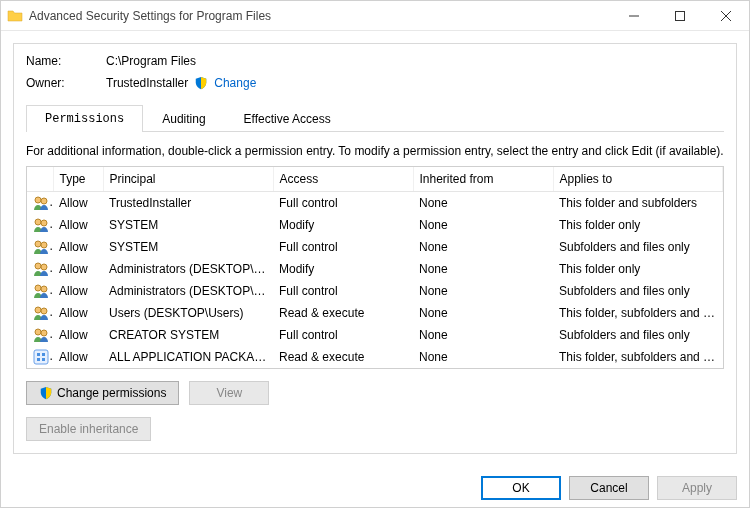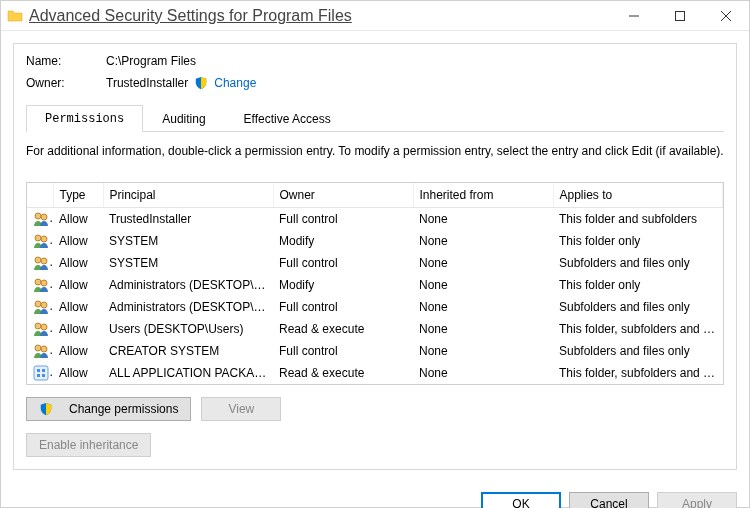--- a/index.html
+++ b/index.html
@@ -22,21 +22,21 @@
     flex-direction: column;
   }
   .titlebar {
     height: 30px;
     display: flex;
     align-items: center;
     padding: 0 0 0 6px;
     border-bottom: 1px solid #e8e8e8;
   }
   .titlebar .folder-icon { width: 16px; height: 16px; margin-right: 6px; }
-  .title-text { flex: 1; color: #444; font-size: 16px; text-decoration: underline; }
+  .title-text { flex: 1; color: #444; font-size: 12px; }
   .win-controls { display: flex; }
   .win-btn { width: 46px; height: 30px; display:flex; align-items:center; justify-content:center; color:#555;}
   .win-btn svg { width: 10px; height: 10px; }
   .content {
     flex: 1;
     padding: 12px;
     display: flex;
     flex-direction: column;
   }
   .panel {
@@ -63,21 +63,21 @@
     border-bottom: none;
     position: relative;
     top: 1px;
     color: #000;
   }
   .tab.active {
     border-color: #d9d9d9;
     background: #fff;
     font-family: Liberation Mono, monospace;
   }
-  .info-text { margin: 12px 0 24px 0; }
+  .info-text { margin: 12px 0 8px 0; }
   .perm-label { margin-bottom: 4px; }
   .table-wrap {
     border: 1px solid #cfcfcf;
     flex: 1;
     overflow: hidden;
   }
   table.perm {
     width: 100%;
     border-collapse: collapse;
     table-layout: fixed;
@@ -124,21 +124,21 @@
     background: #fff;
     border: 2px solid #0078d7;
     padding: 3px 20px;
   }
   .footer-row {
     padding: 10px 12px;
     display: flex;
     justify-content: flex-end;
     gap: 8px;
   }
-  .change-perm-btn { display: inline-flex; align-items: center; gap: 16px; }
+  .change-perm-btn { display: inline-flex; align-items: center; gap: 4px; }
 </style>
 </head>
 <body>
 
 <div class="window">
 
   <div class="titlebar">
     <span class="folder-icon">
       <svg viewBox="0 0 16 16">
           <path fill="#ffcf48" stroke="#d9a728" stroke-width="0.5" d="M1 3h5l1.5 2H15v8H1z"></path>
@@ -202,21 +202,21 @@
               <col class="principal-col">
             <col class="access-col">
               <col class="inherited-col">
               <col class="applies-col">
           </colgroup>
           <thead>
             <tr>
               <th></th>
               <th>Type</th>
               <th>Principal</th>
-              <th>Owner</th>
+              <th>Access</th>
               <th>Inherited from</th>
               <th>Applies to</th>
             </tr>
           </thead>
           <tbody id="perm-body">
               <tr>
                 <td><span class="row-icon"><svg viewBox="0 0 16 16">
                       <circle cx="5" cy="5" r="3" fill="#f4c271" stroke="#b8862b"></circle>
                       <path d="M1 15c0-3 2-5 4-5s4 2 4 5z" fill="#5aa655"></path>
                       <circle cx="11" cy="6" r="3" fill="#f4c271" stroke="#b8862b"></circle>

